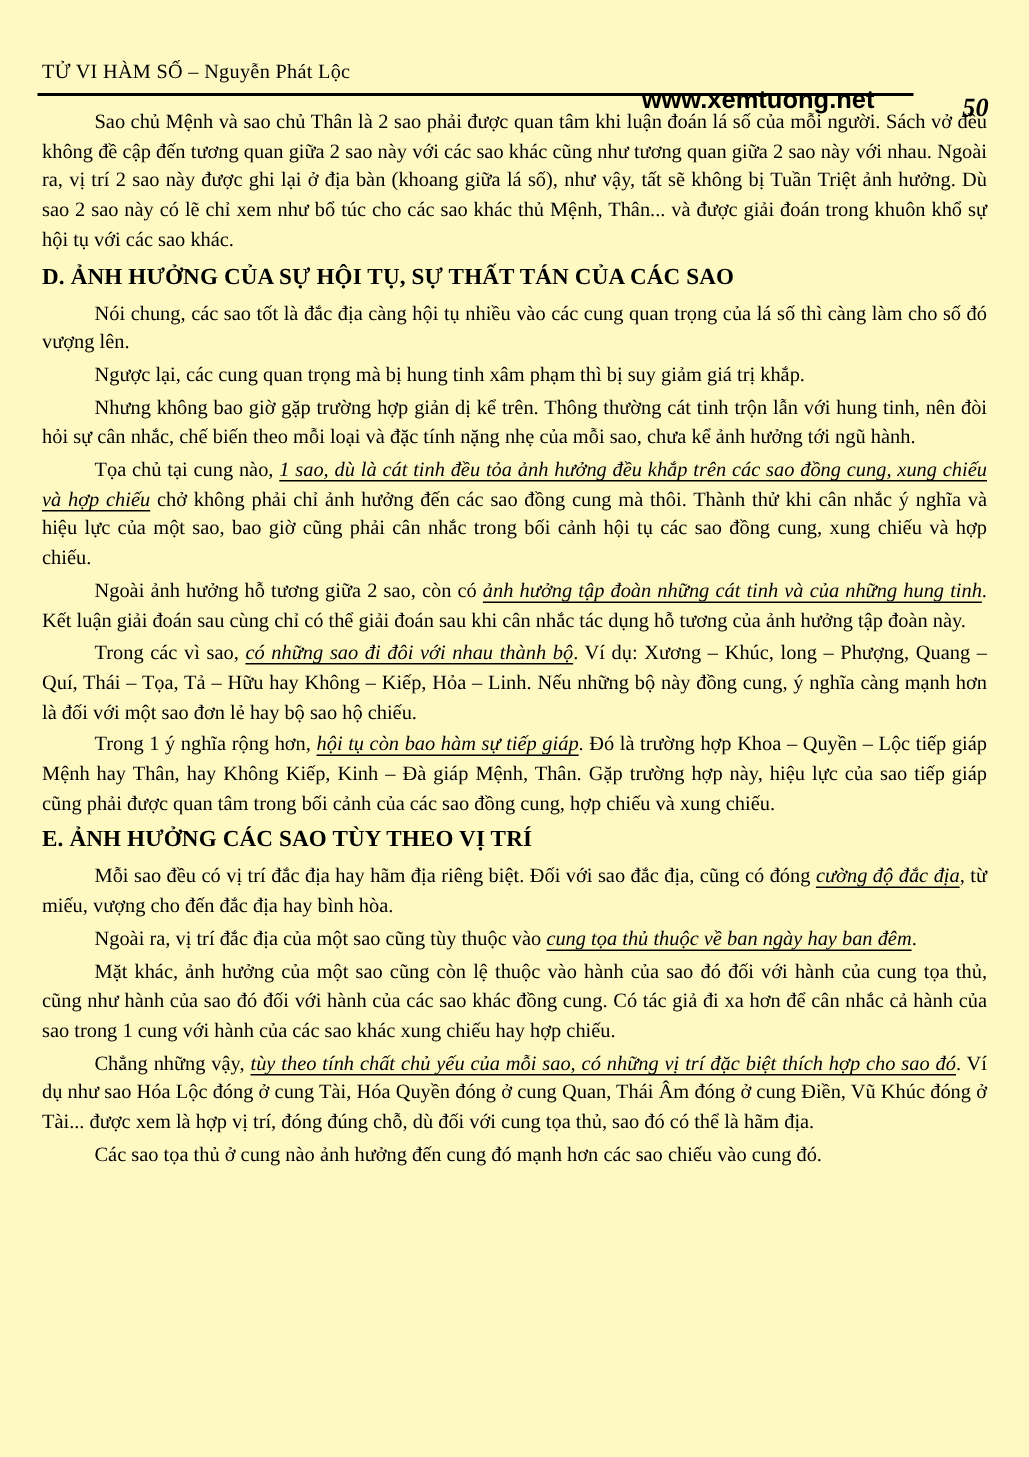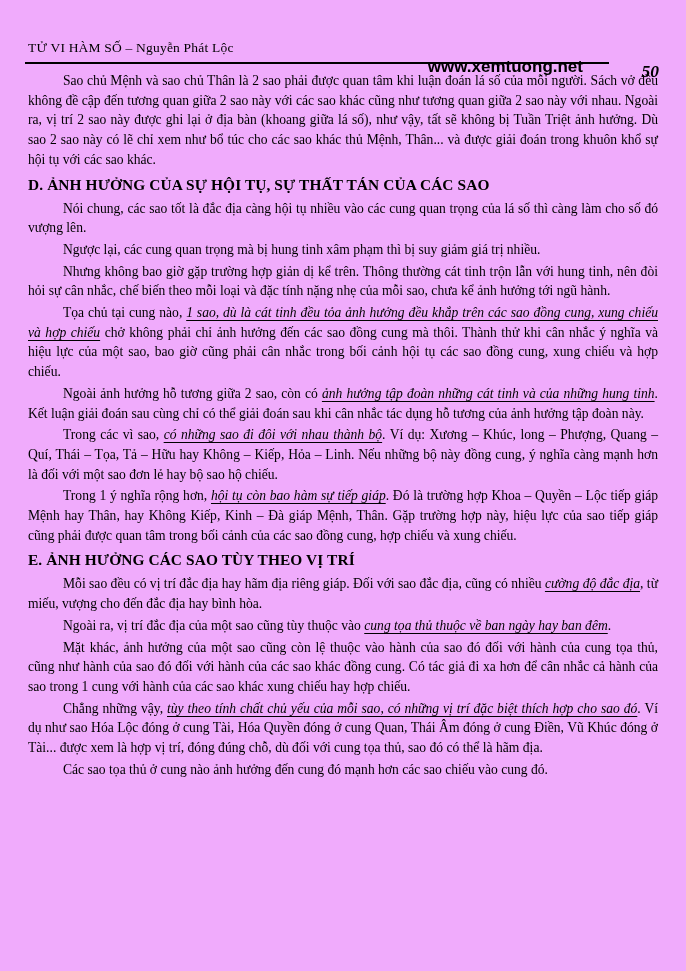--- a/index.html
+++ b/index.html
@@ -1,20 +1,20 @@
 <!DOCTYPE html>
 <html><head>
 <meta charset="utf-8">
 <style>
   html,body { margin:0; padding:0; background:#e8e8e8; }
   .page {
     position:relative;
     width:686px; height:971px;
     margin:0 auto;
-    background:#f0abfc;
+    background:#fef9c3;
     color:#000;
     font-family:"Liberation Serif","DejaVu Serif",serif;
     overflow:hidden;
   }
   .header-title {
     position:absolute; left:28px; top:40px;
     font-size:13.5px; letter-spacing:0.2px;
     white-space:nowrap;
   }
   .website {
@@ -51,26 +51,26 @@
 
 <div class="page">
   <div class="header-title">TỬ VI HÀM SỐ – Nguyễn Phát Lộc</div>
   <div class="website">www.xemtuong.net</div>
   <div class="page-num">50</div>
   <div class="rule"></div>
   <div class="doc-body">
       <div class="para"><span class="text-run">Sao chủ Mệnh và sao chủ Thân là 2 sao phải được quan tâm khi luận đoán lá số của mỗi người. Sách vở đều không đề cập đến tương quan giữa 2 sao này với các sao khác cũng như tương quan giữa 2 sao này với nhau. Ngoài ra, vị trí 2 sao này được ghi lại ở địa bàn (khoang giữa lá số), như vậy, tất sẽ không bị Tuần Triệt ảnh hưởng. Dù sao 2 sao này có lẽ chỉ xem như bổ túc cho các sao khác thủ Mệnh, Thân... và được giải đoán trong khuôn khổ sự hội tụ với các sao khác.</span></div>
       <div class="heading"><span class="h-prefix">D. </span><span class="h-text">ẢNH HƯỞNG CỦA SỰ HỘI TỤ, SỰ THẤT TÁN CỦA CÁC SAO</span></div>
       <div class="para"><span class="text-run">Nói chung, các sao tốt là đắc địa càng hội tụ nhiều vào các cung quan trọng của lá số thì càng làm cho số đó vượng lên.</span></div>
-      <div class="para"><span class="text-run">Ngược lại, các cung quan trọng mà bị hung tinh xâm phạm thì bị suy giảm giá trị nhiều.</span></div>
+      <div class="para"><span class="text-run">Ngược lại, các cung quan trọng mà bị hung tinh xâm phạm thì bị suy giảm giá trị khắp.</span></div>
       <div class="para"><span class="text-run">Nhưng không bao giờ gặp trường hợp giản dị kể trên. Thông thường cát tinh trộn lẫn với hung tinh, nên đòi hỏi sự cân nhắc, chế biến theo mỗi loại và đặc tính nặng nhẹ của mỗi sao, chưa kể ảnh hưởng tới ngũ hành.</span></div>
       <div class="para"><span class="text-run">Tọa chủ tại cung nào, </span><span class="em-iu">1 sao, dù là cát tinh đều tỏa ảnh hưởng đều khắp trên các sao đồng cung, xung chiếu và hợp chiếu</span><span class="text-run"> chở không phải chỉ ảnh hưởng đến các sao đồng cung mà thôi. Thành thử khi cân nhắc ý nghĩa và hiệu lực của một sao, bao giờ cũng phải cân nhắc trong bối cảnh hội tụ các sao đồng cung, xung chiếu và hợp chiếu.</span></div>
       <div class="para"><span class="text-run">Ngoài ảnh hưởng hỗ tương giữa 2 sao, còn có </span><span class="em-iu">ảnh hưởng tập đoàn những cát tinh và của những hung tinh</span><span class="text-run">. Kết luận giải đoán sau cùng chỉ có thể giải đoán sau khi cân nhắc tác dụng hỗ tương của ảnh hưởng tập đoàn này.</span></div>
       <div class="para"><span class="text-run">Trong các vì sao, </span><span class="em-iu">có những sao đi đôi với nhau thành bộ</span><span class="text-run">. Ví dụ: Xương – Khúc, long – Phượng, Quang – Quí, Thái – Tọa, Tả – Hữu hay Không – Kiếp, Hỏa – Linh. Nếu những bộ này đồng cung, ý nghĩa càng mạnh hơn là đối với một sao đơn lẻ hay bộ sao hộ chiếu.</span></div>
       <div class="para"><span class="text-run">Trong 1 ý nghĩa rộng hơn, </span><span class="em-iu">hội tụ còn bao hàm sự tiếp giáp</span><span class="text-run">. Đó là trường hợp Khoa – Quyền – Lộc tiếp giáp Mệnh hay Thân, hay Không Kiếp, Kinh – Đà giáp Mệnh, Thân. Gặp trường hợp này, hiệu lực của sao tiếp giáp cũng phải được quan tâm trong bối cảnh của các sao đồng cung, hợp chiếu và xung chiếu.</span></div>
       <div class="heading"><span class="h-prefix">E. </span><span class="h-text">ẢNH HƯỞNG CÁC SAO TÙY THEO VỊ TRÍ</span></div>
-      <div class="para"><span class="text-run">Mỗi sao đều có vị trí đắc địa hay hãm địa riêng giáp. Đối với sao đắc địa, cũng có nhiều </span><span class="em-iu">cường độ đắc địa</span><span class="text-run">, từ miếu, vượng cho đến đắc địa hay bình hòa.</span></div>
+      <div class="para"><span class="text-run">Mỗi sao đều có vị trí đắc địa hay hãm địa riêng biệt. Đối với sao đắc địa, cũng có đóng </span><span class="em-iu">cường độ đắc địa</span><span class="text-run">, từ miếu, vượng cho đến đắc địa hay bình hòa.</span></div>
       <div class="para"><span class="text-run">Ngoài ra, vị trí đắc địa của một sao cũng tùy thuộc vào </span><span class="em-iu">cung tọa thủ thuộc về ban ngày hay ban đêm</span><span class="text-run">.</span></div>
       <div class="para"><span class="text-run">Mặt khác, ảnh hưởng của một sao cũng còn lệ thuộc vào hành của sao đó đối với hành của cung tọa thủ, cũng như hành của sao đó đối với hành của các sao khác đồng cung. Có tác giả đi xa hơn để cân nhắc cả hành của sao trong 1 cung với hành của các sao khác xung chiếu hay hợp chiếu.</span></div>
       <div class="para"><span class="text-run">Chẳng những vậy, </span><span class="em-iu">tùy theo tính chất chủ yếu của mỗi sao, có những vị trí đặc biệt thích hợp cho sao đó</span><span class="text-run">. Ví dụ như sao Hóa Lộc đóng ở cung Tài, Hóa Quyền đóng ở cung Quan, Thái Âm đóng ở cung Điền, Vũ Khúc đóng ở Tài... được xem là hợp vị trí, đóng đúng chỗ, dù đối với cung tọa thủ, sao đó có thể là hãm địa.</span></div>
       <div class="para"><span class="text-run">Các sao tọa thủ ở cung nào ảnh hưởng đến cung đó mạnh hơn các sao chiếu vào cung đó.</span></div>
     </div>
 </div>
 
 </body></html>

